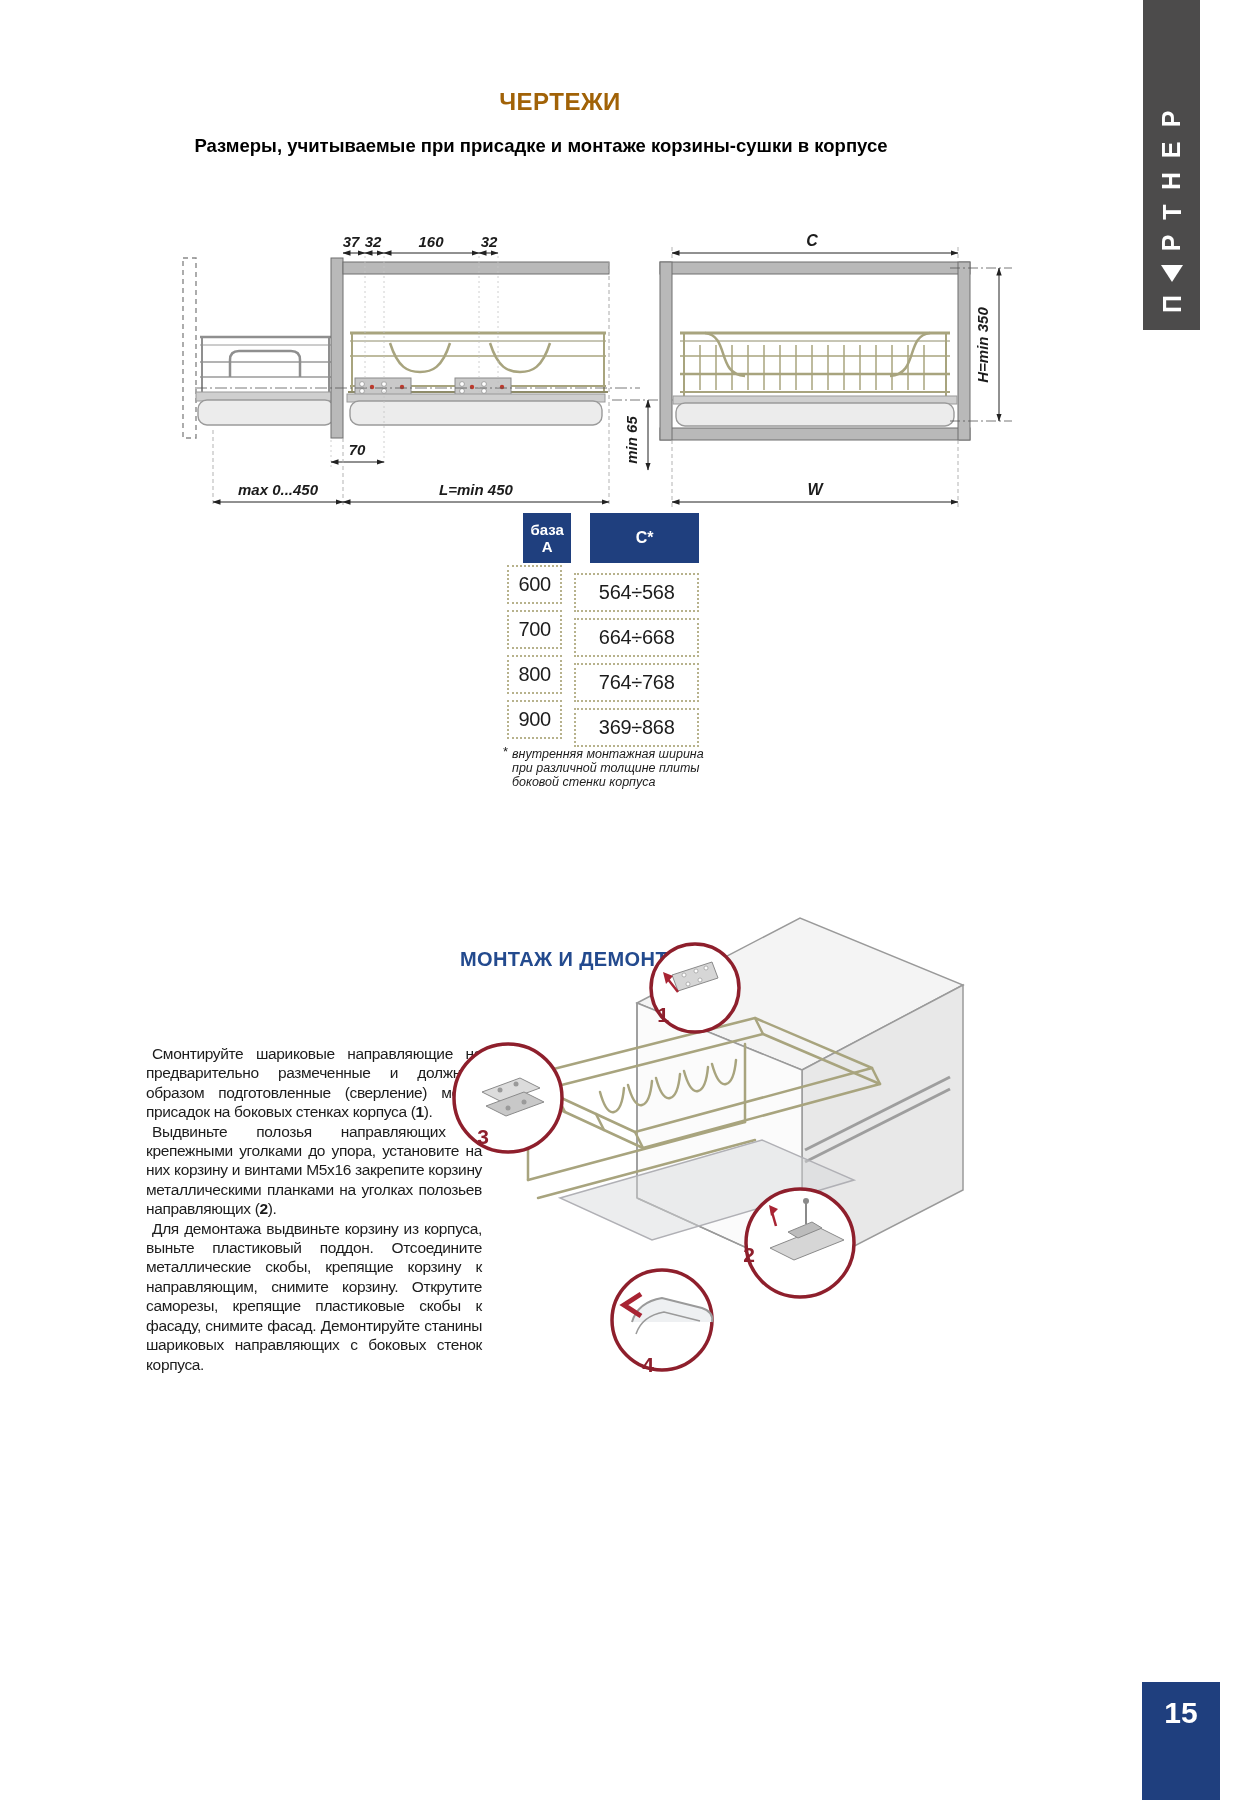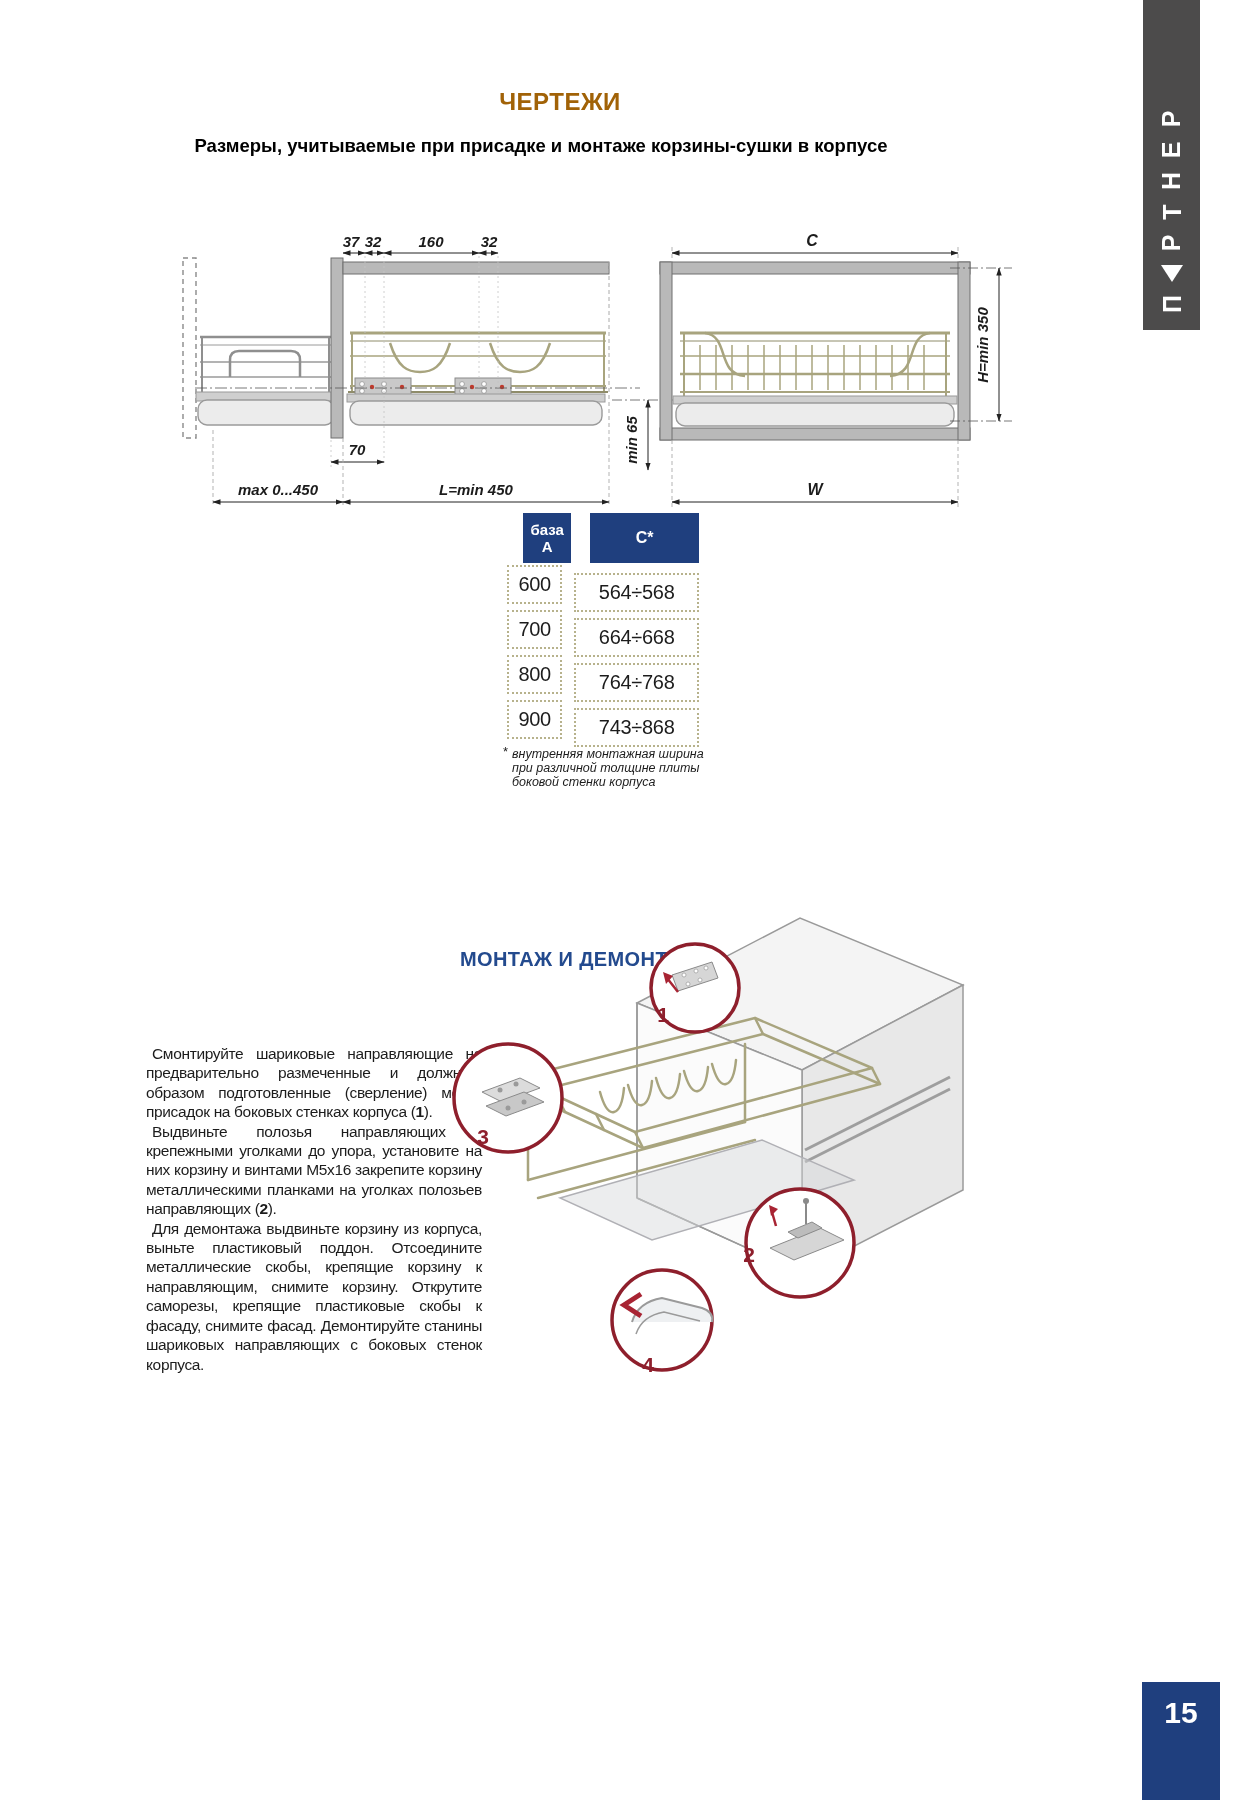--- a/index.html
+++ b/index.html
@@ -246,21 +246,21 @@
       <div class="trow">
         <div class="tc tc1">700</div>
         <div class="tc tc2">664÷668</div>
       </div>
       <div class="trow">
         <div class="tc tc1">800</div>
         <div class="tc tc2">764÷768</div>
       </div>
       <div class="trow">
         <div class="tc tc1">900</div>
-        <div class="tc tc2">743÷868</div>
+        <div class="tc tc2">369÷868</div>
       </div>
     </div>
 </div>
 
 <div class="abs footnote">
   <span class="fn-star">*</span>
   <div class="fn-lines">
     <div>внутренняя монтажная ширина</div>
     <div>при различной толщине плиты</div>
     <div>боковой стенки корпуса</div>

